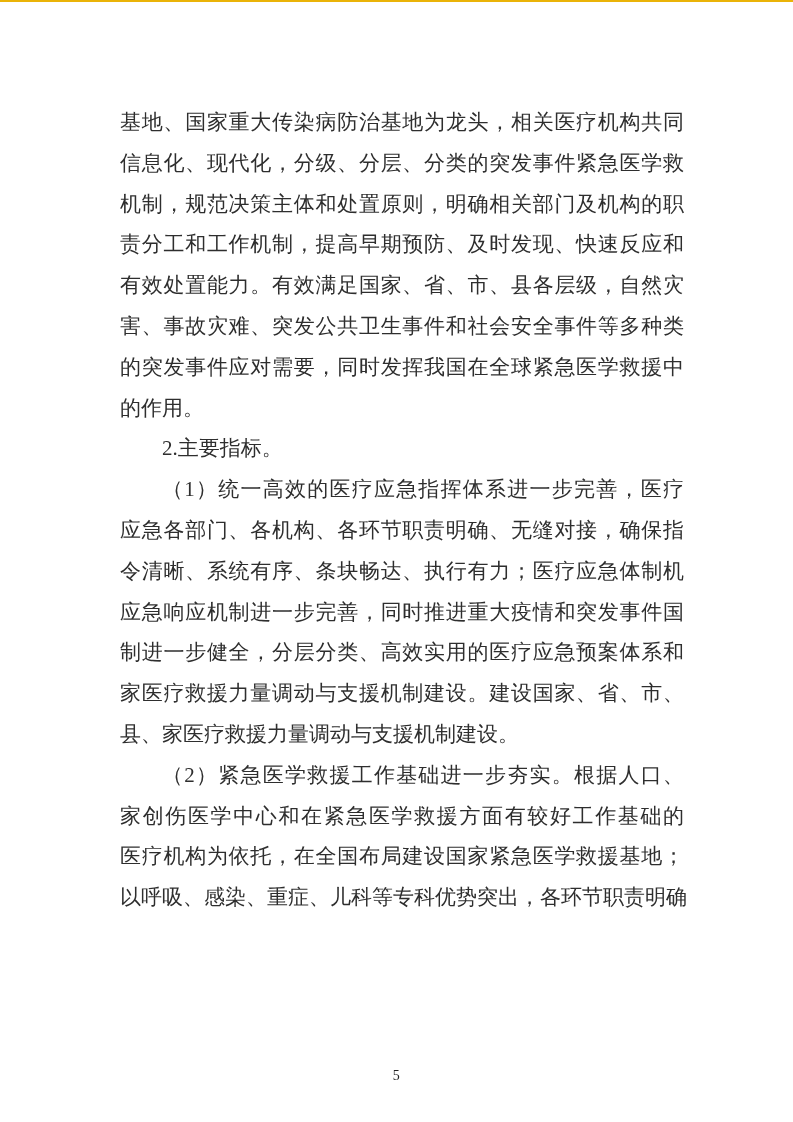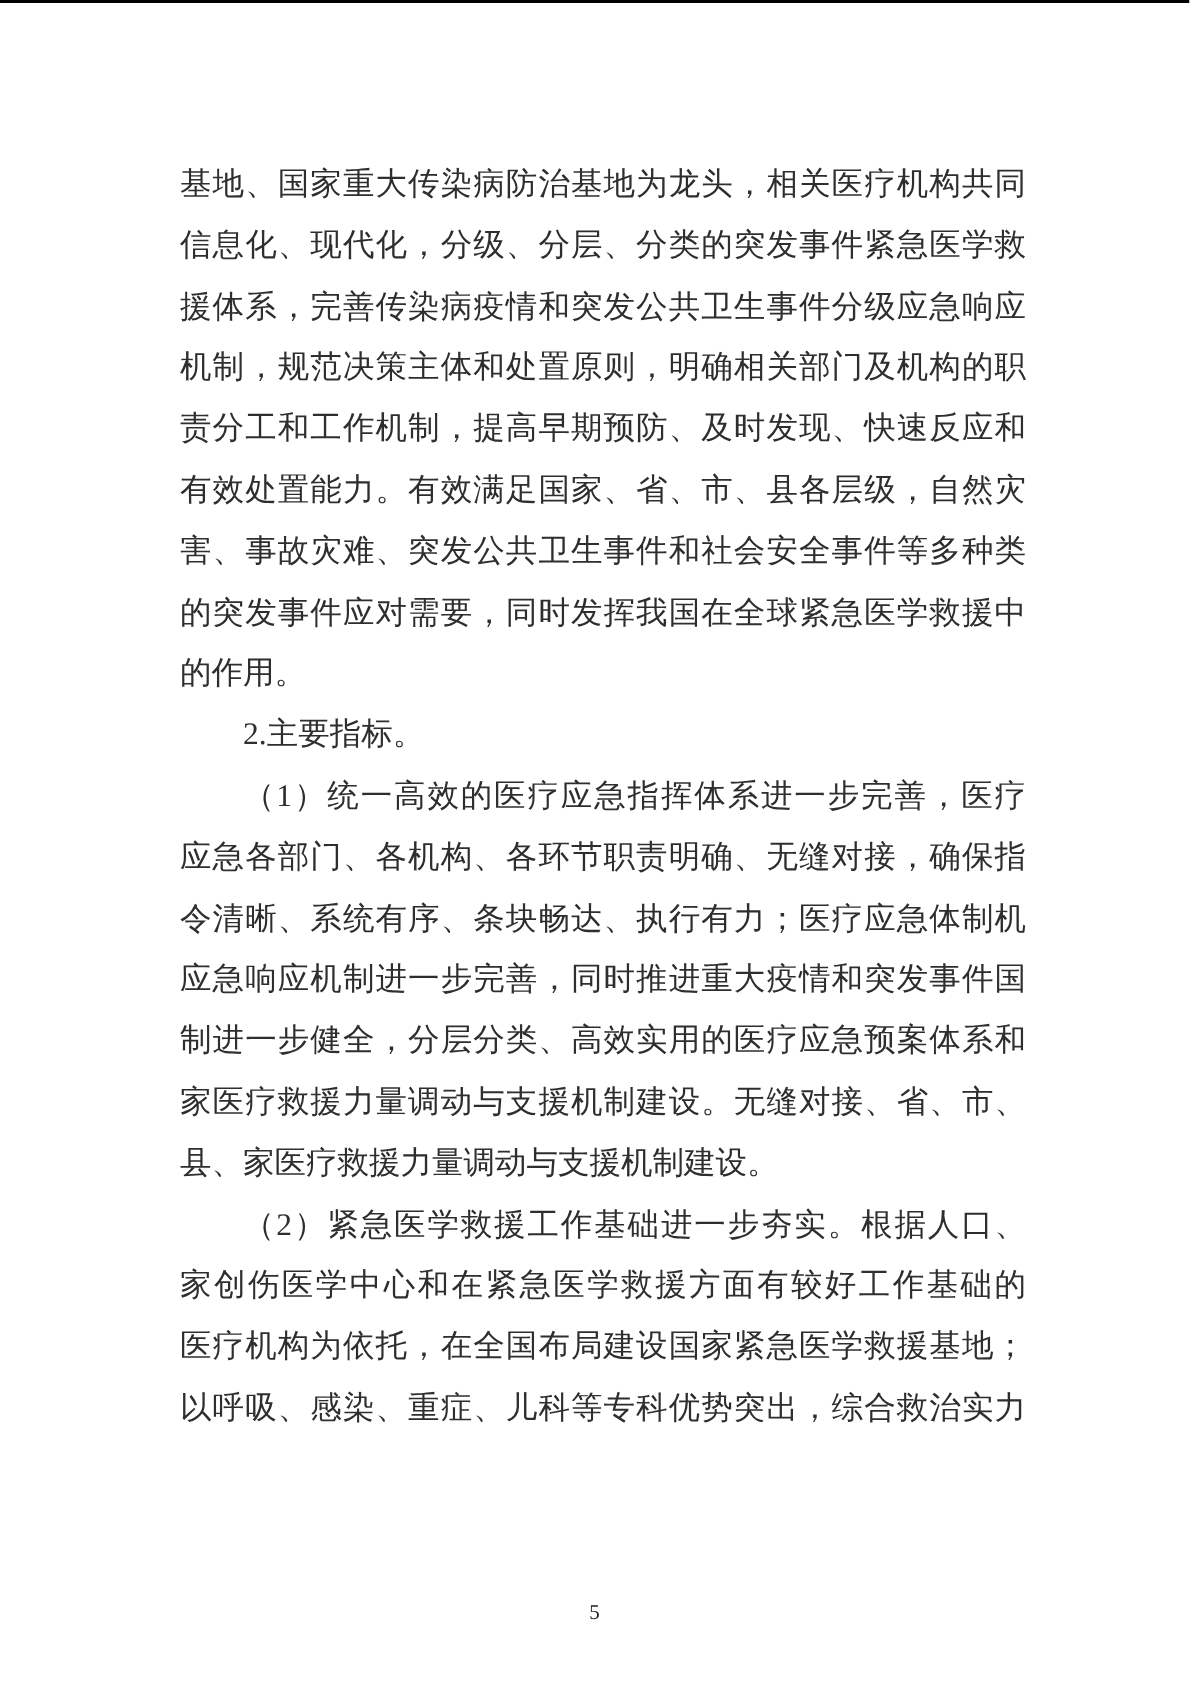--- a/index.html
+++ b/index.html
@@ -6,21 +6,21 @@
   html, body {
     width: 793px;
     background: #ffffff;
     font-family: "Liberation Serif", "DejaVu Serif", serif;
   }
   .page {
     position: relative;
     width: 793px;
     height: 1122px;
     background: #ffffff;
-    border-top: 2px solid #000000;
+    border-top: 2px solid #eab308;
     overflow: hidden;
   }
   .text-block {
     position: absolute;
     left: 120px;
     top: 100px;
     width: 564px;
     color: #2e2e2e;
     font-size: 21px;
     line-height: 40.8px;
@@ -52,35 +52,34 @@
     letter-spacing: 0.5px;
   }
 </style>
 </head>
 <body>
 
 <div class="page">
   <div class="text-block">
     <div class="line">基地、国家重大传染病防治基地为龙头，相关医疗机构共同</div>
     <div class="line">信息化、现代化，分级、分层、分类的突发事件紧急医学救</div>
-    <div class="line">援体系，完善传染病疫情和突发公共卫生事件分级应急响应</div>
     <div class="line">机制，规范决策主体和处置原则，明确相关部门及机构的职</div>
     <div class="line">责分工和工作机制，提高早期预防、及时发现、快速反应和</div>
     <div class="line">有效处置能力。有效满足国家、省、市、县各层级，自然灾</div>
     <div class="line">害、事故灾难、突发公共卫生事件和社会安全事件等多种类</div>
     <div class="line">的突发事件应对需要，同时发挥我国在全球紧急医学救援中</div>
     <div class="line short">的作用。</div>
     <div class="line short indent">2.主要指标。</div>
     <div class="line indent">（1）统一高效的医疗应急指挥体系进一步完善，医疗</div>
     <div class="line">应急各部门、各机构、各环节职责明确、无缝对接，确保指</div>
     <div class="line">令清晰、系统有序、条块畅达、执行有力；医疗应急体制机</div>
     <div class="line">应急响应机制进一步完善，同时推进重大疫情和突发事件国</div>
     <div class="line">制进一步健全，分层分类、高效实用的医疗应急预案体系和</div>
-    <div class="line">家医疗救援力量调动与支援机制建设。无缝对接、省、市、</div>
+    <div class="line">家医疗救援力量调动与支援机制建设。建设国家、省、市、</div>
     <div class="line short">县、家医疗救援力量调动与支援机制建设。</div>
     <div class="line indent">（2）紧急医学救援工作基础进一步夯实。根据人口、</div>
     <div class="line">家创伤医学中心和在紧急医学救援方面有较好工作基础的</div>
     <div class="line">医疗机构为依托，在全国布局建设国家紧急医学救援基地；</div>
-    <div class="line">以呼吸、感染、重症、儿科等专科优势突出，综合救治实力</div>
+    <div class="line">以呼吸、感染、重症、儿科等专科优势突出，各环节职责明确</div>
   </div>
 
   <div class="page-footer">5</div>
 </div>
 
 </body></html>

